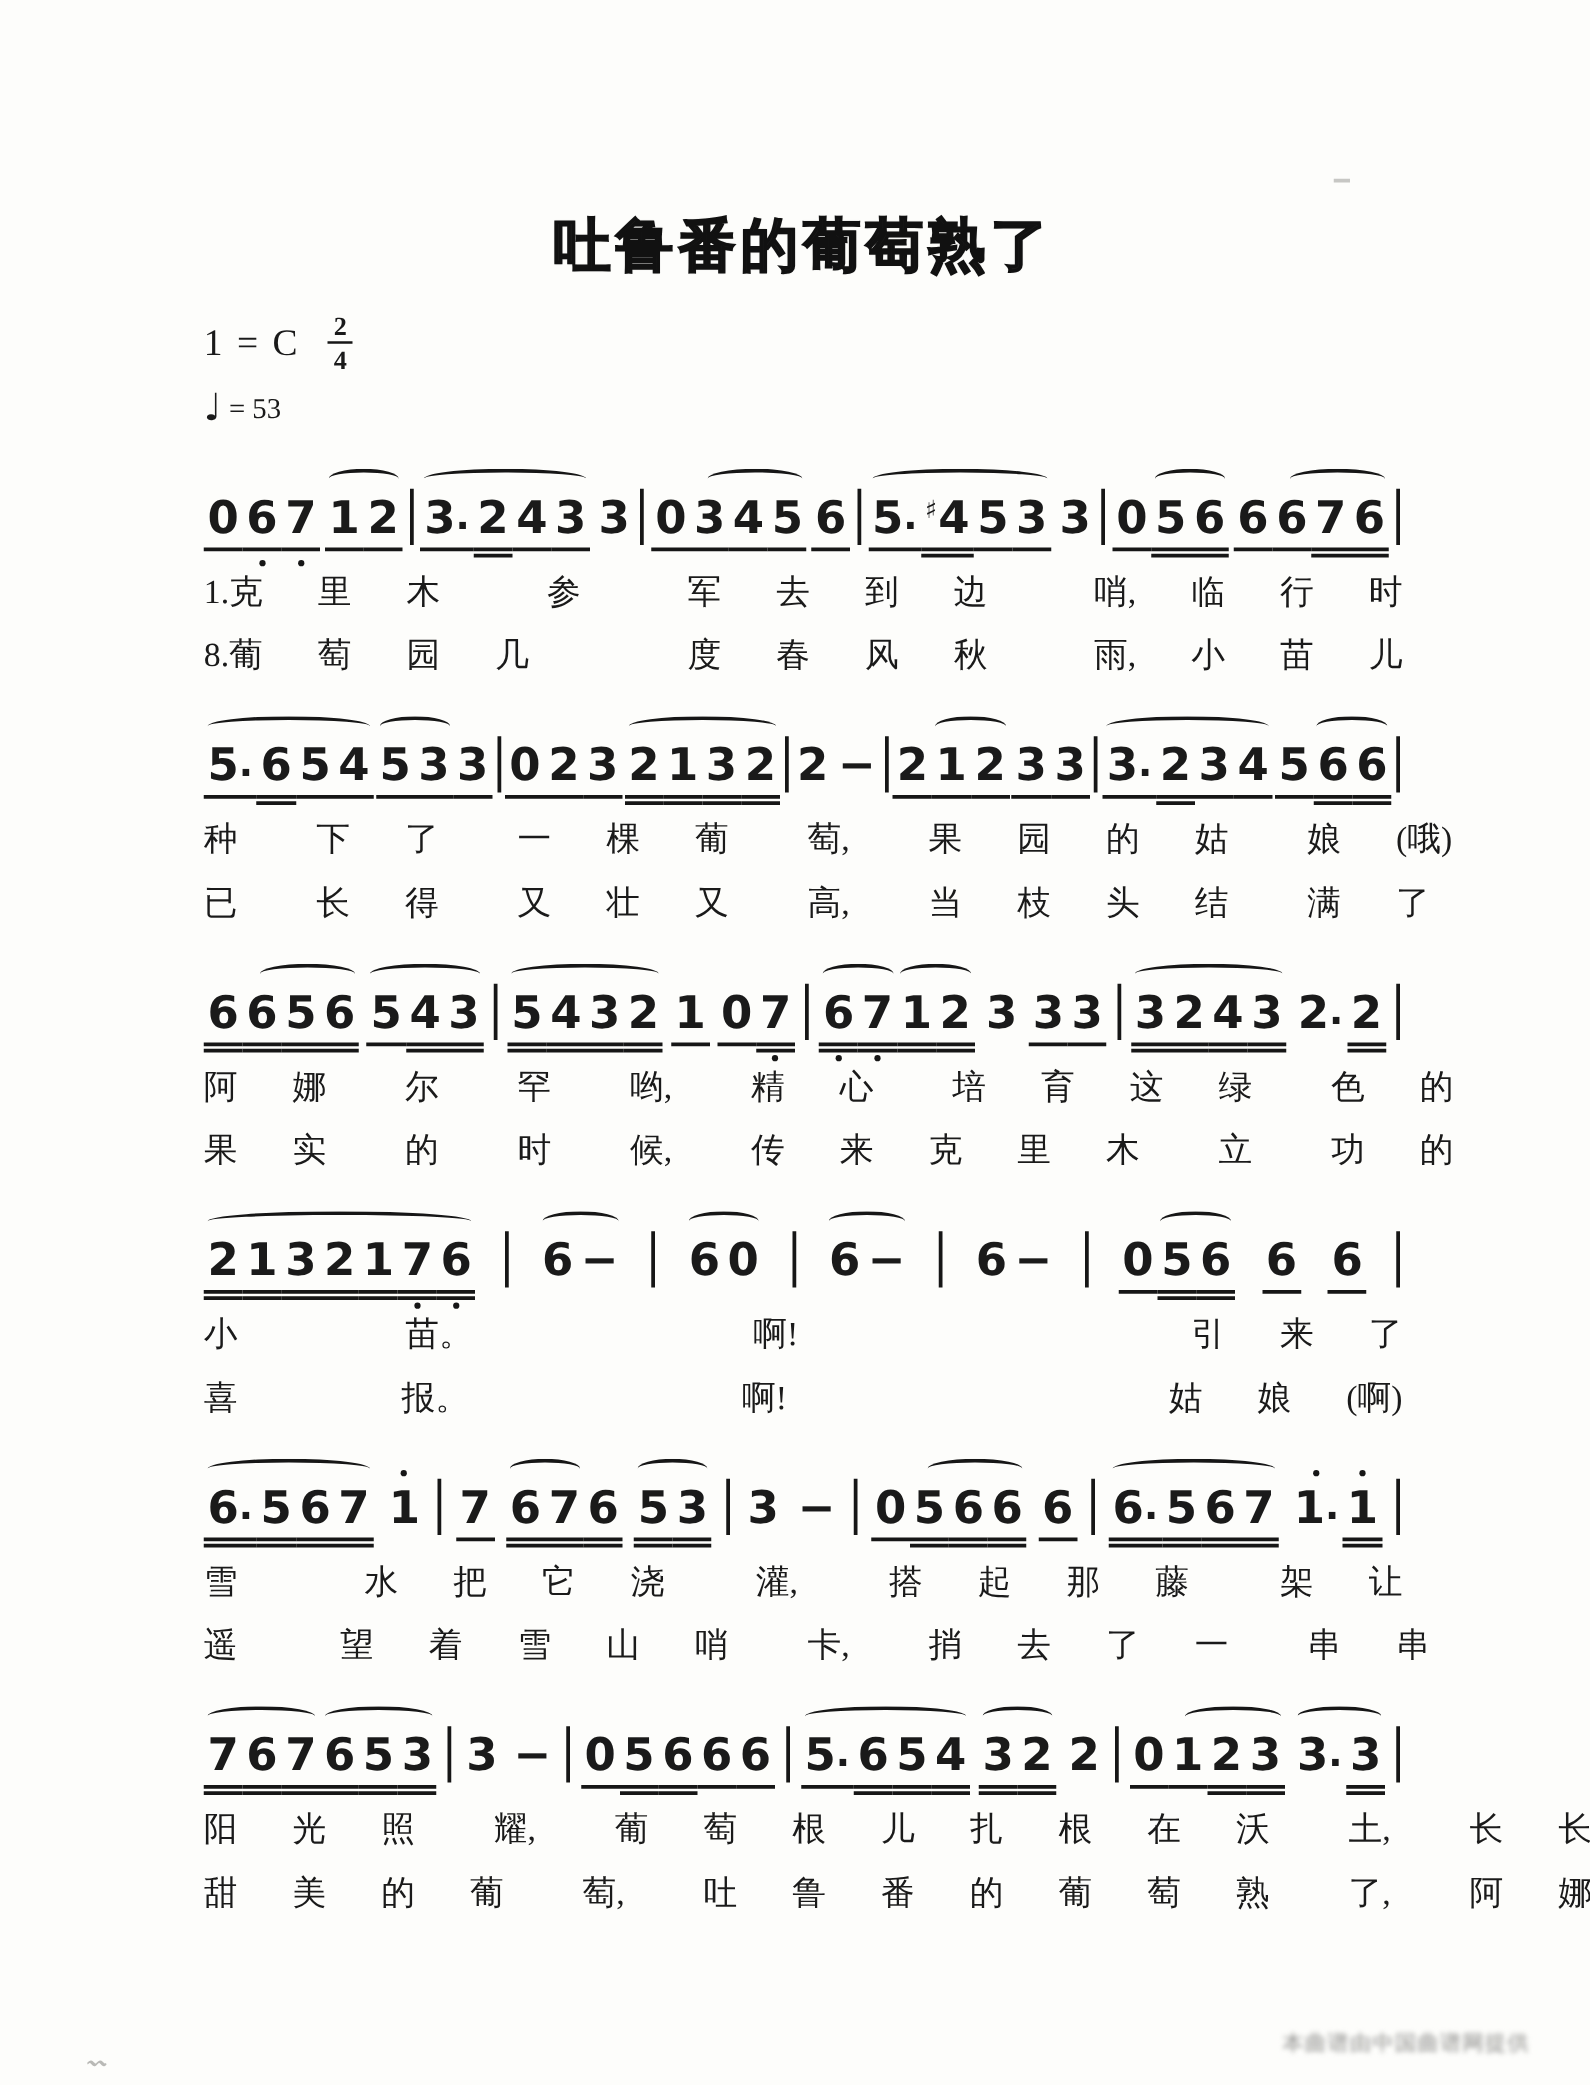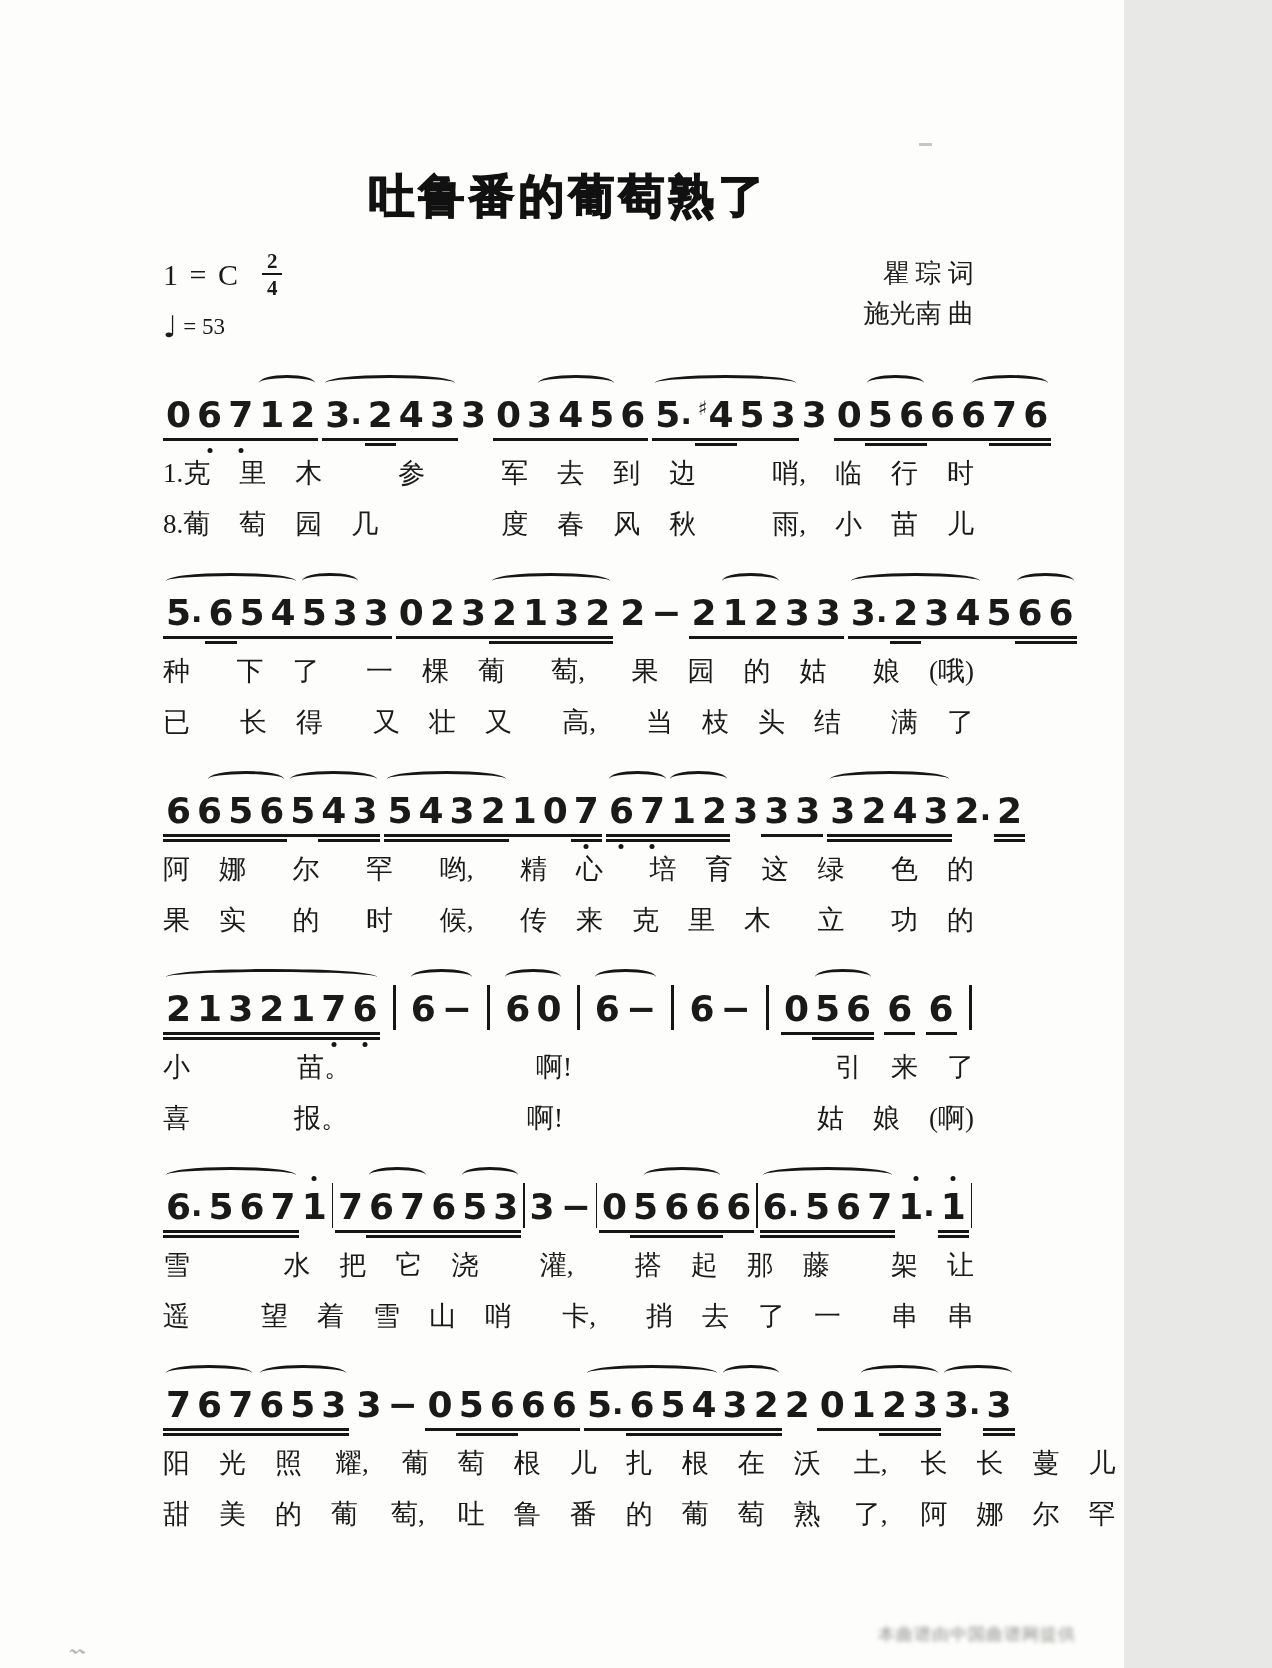--- a/index.html
+++ b/index.html
@@ -1,17 +1,17 @@
 <!DOCTYPE html>
 <html><head>
 <meta charset="utf-8">
 <style>
   html,body{margin:0;padding:0;background:#e8e8e6;}
   .page{
-    position:relative;width:1124px;height:1668px;background:#fdfdfb;
+    position:relative;width:1272px;height:1668px;background:#fdfdfb;
     box-sizing:border-box;padding:0 150px 0 163px;overflow:hidden;
     font-family:"Liberation Serif","DejaVu Serif",serif;color:#1a1a1a;
   }
   
   .title{
     margin-top:166px;text-align:center;font-size:46px;font-weight:900;
     letter-spacing:4px;font-family:"DejaVu Sans","Liberation Sans",sans-serif;
     -webkit-text-stroke:1.4px #111;text-shadow:0 0 1px #111;
   }
   .meta-row{display:flex;justify-content:space-between;align-items:flex-start;margin-top:22px;}
@@ -51,21 +51,21 @@
   .slur,.slur2a,.slur2b{
     position:absolute;top:-16px;height:13px;border-top:3px solid #161616;
     border-radius:55% 55% 0 0;
   }
   .slur.s1{left:3px;right:3px;}
   .slur.s2{left:36%;right:3px;}
   .slur.s4{left:3px;right:36%;}
   .slur2a{left:3px;right:52%;}
   .slur2b{left:52%;right:3px;}
   
-  .lyric-row{display:flex;margin-top:15px;align-items:center;}
+  .lyric-row{display:flex;margin-top:15px;align-items:center;gap:15px;}
   .lyric-row.v1{margin-top:19px;}
   .lsyl{font-size:27px;margin-right:29px;white-space:nowrap;flex:0 0 auto;}
   .lsyl:last-child{margin-right:0;}
   .lspacer{flex:1 1 0;min-width:4px;}
   
   .page-number{margin-top:28px;text-align:center;font-size:31px;letter-spacing:1px;}
   .watermark{
     position:absolute;right:48px;bottom:22px;font-size:17px;color:#8a8a88;
     filter:blur(2px);letter-spacing:1px;
   }
@@ -87,24 +87,20 @@
         <span class="time-sig">
           <span class="num">2</span>
           <span class="den">4</span>
         </span>
       </div>
       <div class="tempo-line">
         <span class="tempo-note">♩</span>
         <span>= 53</span>
       </div>
     </div>
-    <div class="credits">
-      <div>瞿 琮 词</div>
-      <div>施光南 曲</div>
-    </div>
   </div>
 
 
   <div id="systems">
       <div class="system">
         <div class="notation-row">
           <div class="ngroup">
             <div class="note u1"><span class="nch">0</span></div>
             <div class="note u1"><span class="nch">6</span><div class="octdot lo"></div></div>
             <div class="note u1"><span class="nch">7</span><div class="octdot lo"></div></div>

